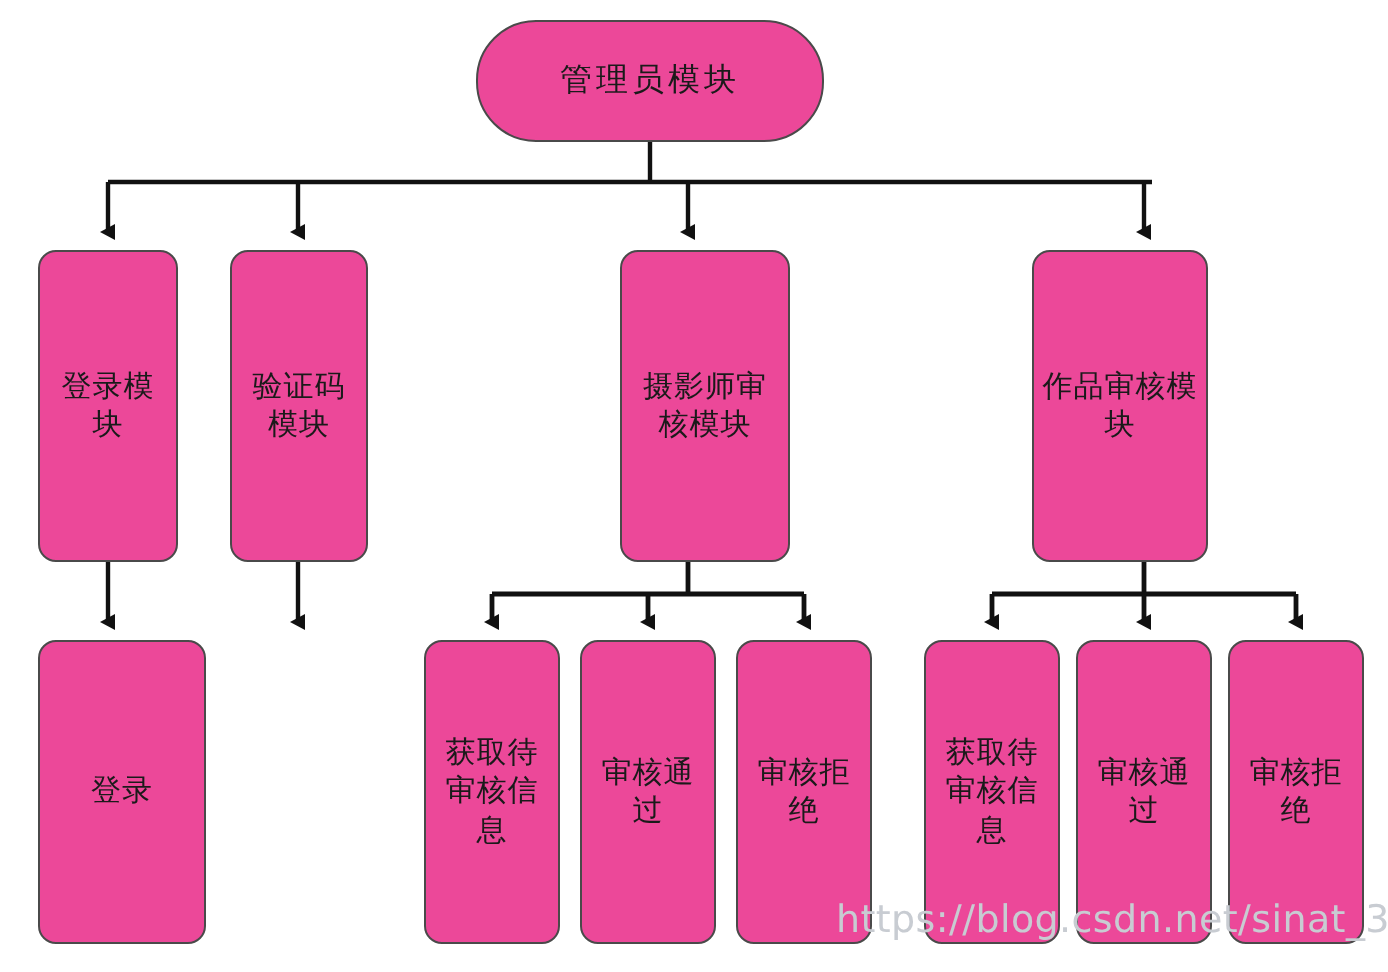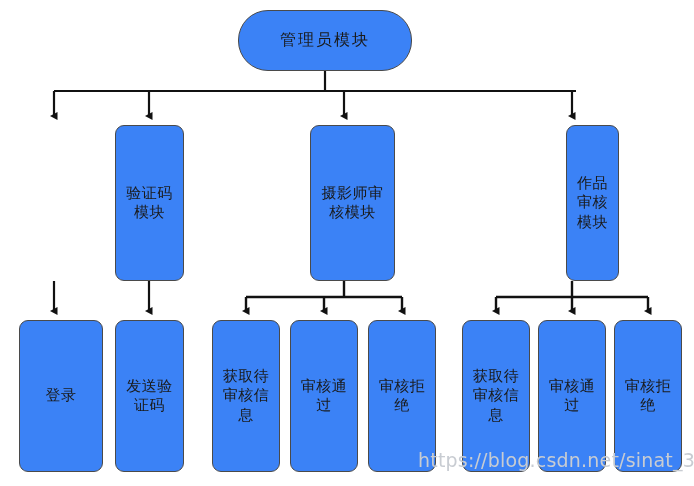--- a/index.html
+++ b/index.html
@@ -20,21 +20,21 @@
   svg.edges {
     position: absolute;
     left: 0;
     top: 0;
     width: 694px;
     height: 486px;
   }
   .node {
     position: absolute;
     box-sizing: border-box;
-    background: #3b82f6;
+    background: #ec4899;
     border: 1px solid #4a4a4a;
     display: flex;
     align-items: center;
     justify-content: center;
     text-align: center;
     color: #1a1a1a;
     z-index: 2;
   }
   .node .label {
     display: block;
@@ -115,40 +115,40 @@
       <path d="M496,297 L496,311" marker-end="url(#arrow)"></path>
       <path d="M572,297 L572,311" marker-end="url(#arrow)"></path>
       <path d="M648,297 L648,311" marker-end="url(#arrow)"></path>
     </g>
   </svg>
 
   <div class="node node-root" style="left:238px; top:10px; width:174px; height:61px;">
     <span class="label">管理员模块</span>
   </div>
 
+  <div class="node node-mid" style="left:19px; top:125px; width:70px; height:156px;">
+    <span class="label">登录模块</span>
+  </div>
 
   <div class="node node-mid" style="left:115px; top:125px; width:69px; height:156px;justify-content:center;">
     <span class="label">验证码模块</span>
   </div>
 
   <div class="node node-mid" style="left:310px; top:125px; width:85px; height:156px;">
     <span class="label">摄影师审核模块</span>
   </div>
 
-  <div class="node node-mid" style="left:566px; top:125px; width:53px; height:156px;">
+  <div class="node node-mid" style="left:516px; top:125px; width:88px; height:156px;">
     <span class="label">作品审核模块</span>
   </div>
 
   <div class="node node-leaf" style="left:19px; top:320px; width:84px; height:152px;">
     <span class="label">登录</span>
   </div>
 
-  <div class="node node-leaf" style="left:115px; top:320px; width:69px; height:152px;">
-    <span class="label">发送验证码</span>
-  </div>
 
   <div class="node node-leaf" style="left:212px; top:320px; width:68px; height:152px;">
     <span class="label">获取待审核信息</span>
   </div>
 
   <div class="node node-leaf" style="left:290px; top:320px; width:68px; height:152px;">
     <span class="label">审核通过</span>
   </div>
 
   <div class="node node-leaf" style="left:368px; top:320px; width:68px; height:152px;">

